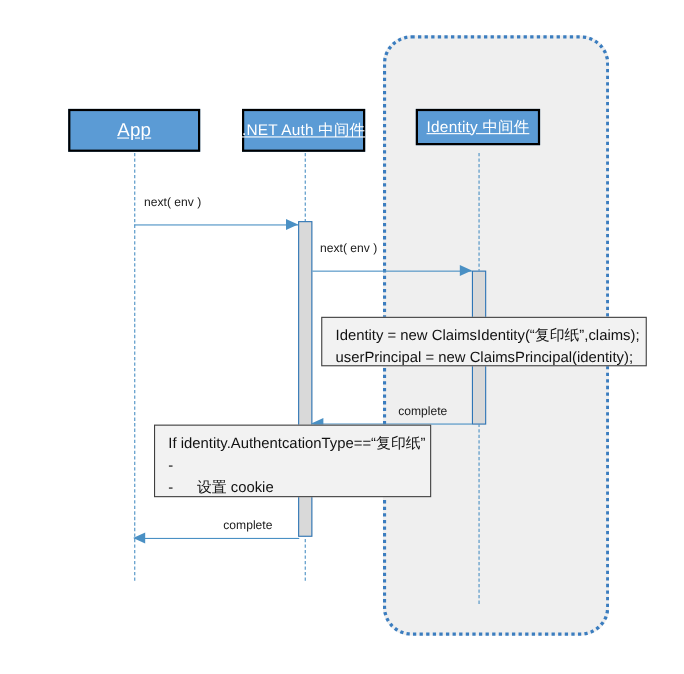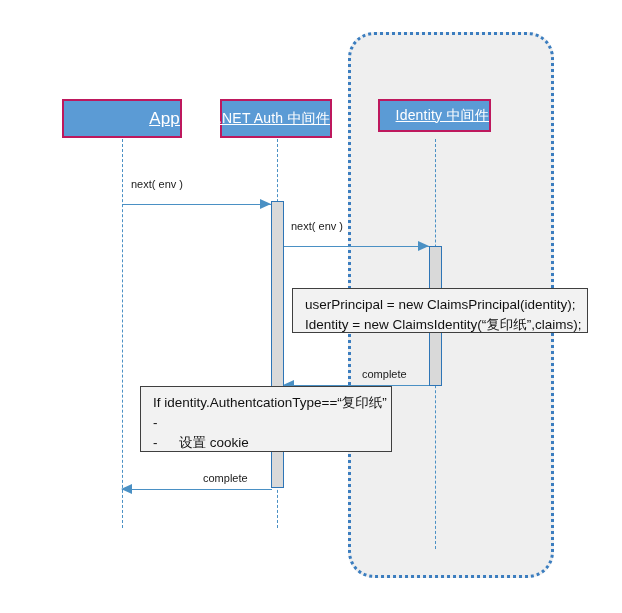--- a/index.html
+++ b/index.html
@@ -37,25 +37,25 @@
     position: absolute;
     width: 0;
     border-left: 1.5px dashed #4A90C4;
     box-sizing: border-box;
   }
 
   
   .participant {
     position: absolute;
     background: #5B9BD5;
-    border: 2px solid #be185d;
+    border: 2px solid #000000;
     box-sizing: border-box;
     display: flex;
     align-items: center;
-    justify-content: flex-end;
+    justify-content: center;
   }
   .participant-label {
     color: #ffffff;
     font-size: 14px;
     text-decoration: underline;
     white-space: nowrap;
     letter-spacing: 0.2px;
   }
   .participant.app .participant-label {
     font-size: 17px;
@@ -146,22 +146,22 @@
 
   <div class="msg-label" style="left:131px; top:178px;">next( env )</div>
   <div class="msg-line" style="left:122px; top:204px; width:149px;"></div>
   <div class="arrowhead right" style="left:260px; top:198.5px;"></div>
 
   <div class="msg-label" style="left:291px; top:220px;">next( env )</div>
   <div class="msg-line" style="left:284px; top:246px; width:145px;"></div>
   <div class="arrowhead right" style="left:418px; top:240.5px;"></div>
 
   <div class="note" style="left:292px; top:288px; width:296px; height:45px;">
+    <div class="note-line">Identity = new ClaimsIdentity(“复印纸”,claims);</div>
     <div class="note-line">userPrincipal = new ClaimsPrincipal(identity);</div>
-    <div class="note-line">Identity = new ClaimsIdentity(“复印纸”,claims);</div>
   </div>
 
   <div class="msg-label" style="left:362px; top:368px;">complete</div>
   <div class="msg-line" style="left:284px; top:385px; width:145px;"></div>
   <div class="arrowhead left" style="left:283px; top:379.5px;"></div>
 
   <div class="note" style="left:140px; top:386px; width:252px; height:66px;">
     <div class="note-line">If identity.AuthentcationType==“复印纸”</div>
     <div class="note-line bullet">
       <span class="dash">-</span>

